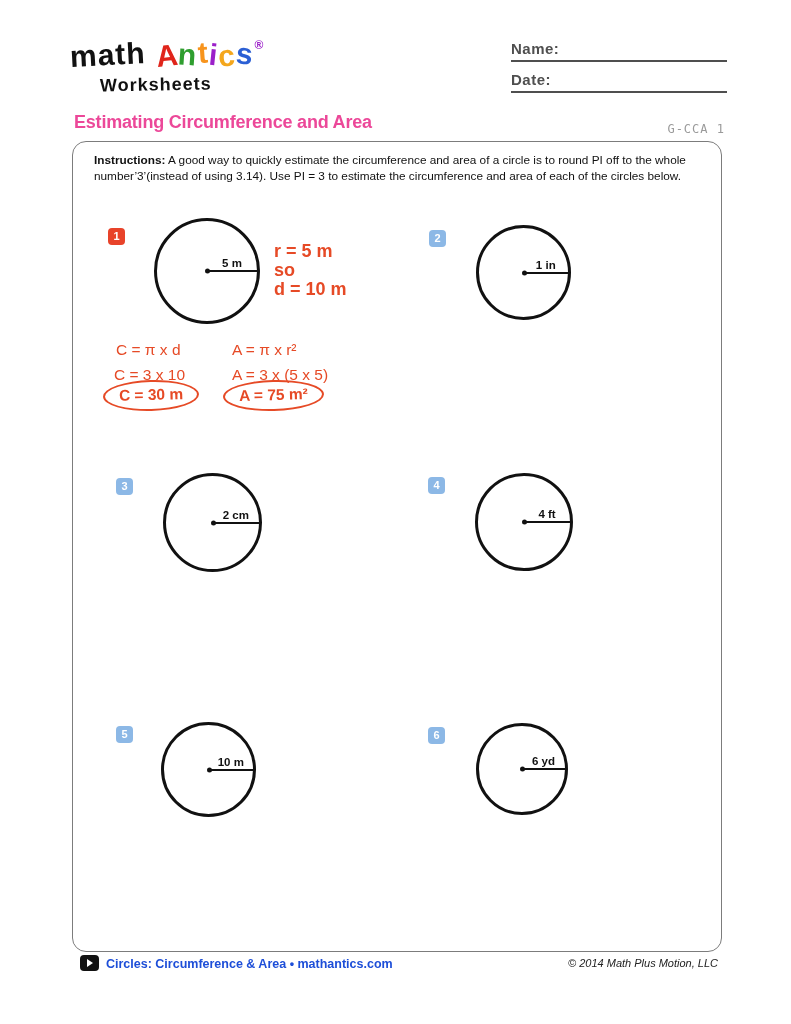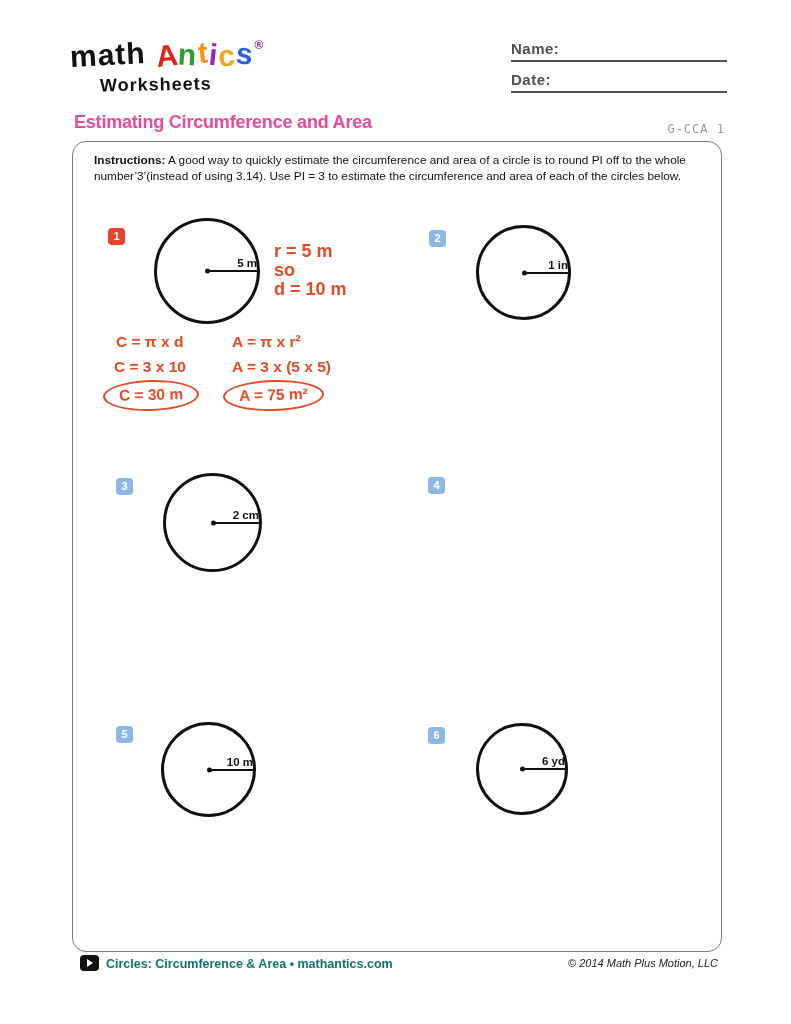--- a/index.html
+++ b/index.html
@@ -46,35 +46,35 @@
 
   
   .badge { position:absolute; width:17px; height:17px; border-radius:4px;
     color:#fff; font-size:11px; font-weight:bold; text-align:center; line-height:17px; }
   .circle { position:absolute; border:3px solid #111; border-radius:50%; background:#fff; }
   .radius-line { position:absolute; left:50%; top:50%; width:50%; height:2px;
     background:#111; transform:translateY(-50%); }
   .center-dot { position:absolute; left:50%; top:50%; width:5px; height:5px;
     background:#111; border-radius:50%; transform:translate(-2px,-2.5px); }
   .radius-label { position:absolute; left:50%; bottom:50%; width:50%; padding-bottom:2px;
-    text-align:right; font-size:11.5px; font-weight:bold; color:#111; white-space:nowrap;margin-top:10px; }
+    text-align:center; font-size:11.5px; font-weight:bold; color:#111; white-space:nowrap;margin-top:10px; }
 
   
   .hand { font-weight:bold; }
   .radius-note { position:absolute; left:274px; top:100px; font-size:18px; line-height:19px; white-space:nowrap; }
-  .work-line { position:absolute; font-size:15.5px; font-weight:bold; white-space:nowrap; }
+  .work-line { position:absolute; font-size:15.5px; font-weight:normal; white-space:nowrap;margin-top:8px; }
   .result-ellipse { position:absolute; border:2.2px solid currentColor; border-radius:50%;
     padding:4px 14px 5px 14px; font-size:15.5px; font-weight:bold; white-space:nowrap; transform:rotate(-1.5deg); }
 
   
   .play-icon { position:absolute; left:80px; top:955px; width:19px; height:16px;
     background:#111; border-radius:4px; color:#fff; }
   .play-tri { position:absolute; left:7px; top:4px; width:0; height:0;
     border-left:6px solid #fff; border-top:4px solid transparent; border-bottom:4px solid transparent; }
-  .footer-title { position:absolute; left:106px; top:957px; font-size:12.5px; font-weight:bold; color:#0f766e; }
+  .footer-title { position:absolute; left:106px; top:957px; font-size:12.5px; font-weight:bold; color:#1d4ed8; }
   .footer-copy { position:absolute; right:73px; top:957px; font-size:11px; font-style:italic; color:#222; }
 </style>
 </head>
 <body>
 
 <div class="page">
 
   <div class="logo">
     <div class="logo-line1">
       <span class="logo-math">math</span><span class="logo-antics"><span class="logo-letter" style="color: rgb(224, 37, 27);">A</span><span class="logo-letter" style="color: rgb(47, 158, 47);">n</span><span class="logo-letter" style="color: rgb(247, 148, 29);">t</span><span class="logo-letter" style="color: rgb(155, 31, 201);">i</span><span class="logo-letter" style="color: rgb(244, 167, 29);">c</span><span class="logo-letter" style="color: rgb(43, 95, 212);">s</span></span><span class="logo-reg" style="color: rgb(155, 31, 201);">®</span>
@@ -129,20 +129,25 @@
   </div>
 
   <div class="badge" style="left: 116px; top: 478px; background: rgb(140, 184, 230);">3</div>
   <div class="circle" style="left:163px; top:473px; width:99px; height:99px;">
     <div class="radius-line"></div>
     <div class="center-dot"></div>
     <div class="radius-label">2 cm</div>
   </div>
 
   <div class="badge" style="left: 428px; top: 477px; background: rgb(140, 184, 230);">4</div>
+  <div class="circle" style="left:475px; top:473px; width:98px; height:98px;">
+    <div class="radius-line"></div>
+    <div class="center-dot"></div>
+    <div class="radius-label">4 ft</div>
+  </div>
 
   <div class="badge" style="left: 116px; top: 726px; background: rgb(140, 184, 230);">5</div>
   <div class="circle" style="left:161px; top:722px; width:95px; height:95px;">
     <div class="radius-line"></div>
     <div class="center-dot"></div>
     <div class="radius-label">10 m</div>
   </div>
 
   <div class="badge" style="left: 428px; top: 727px; background: rgb(140, 184, 230);">6</div>
   <div class="circle" style="left:476px; top:723px; width:92px; height:92px;">

